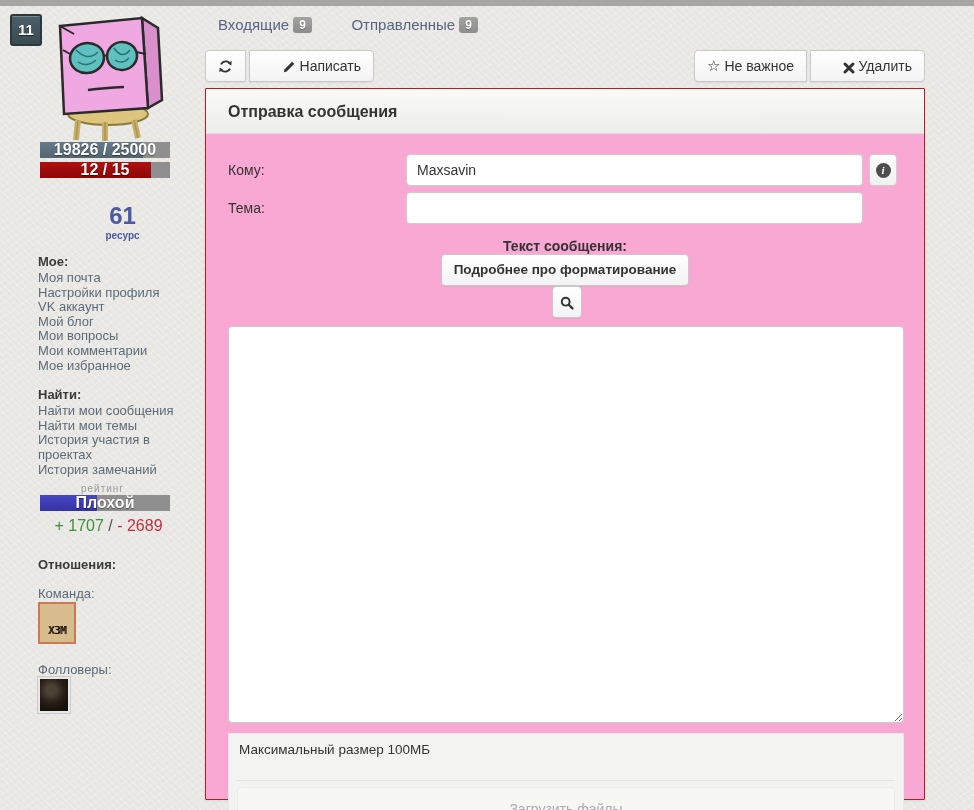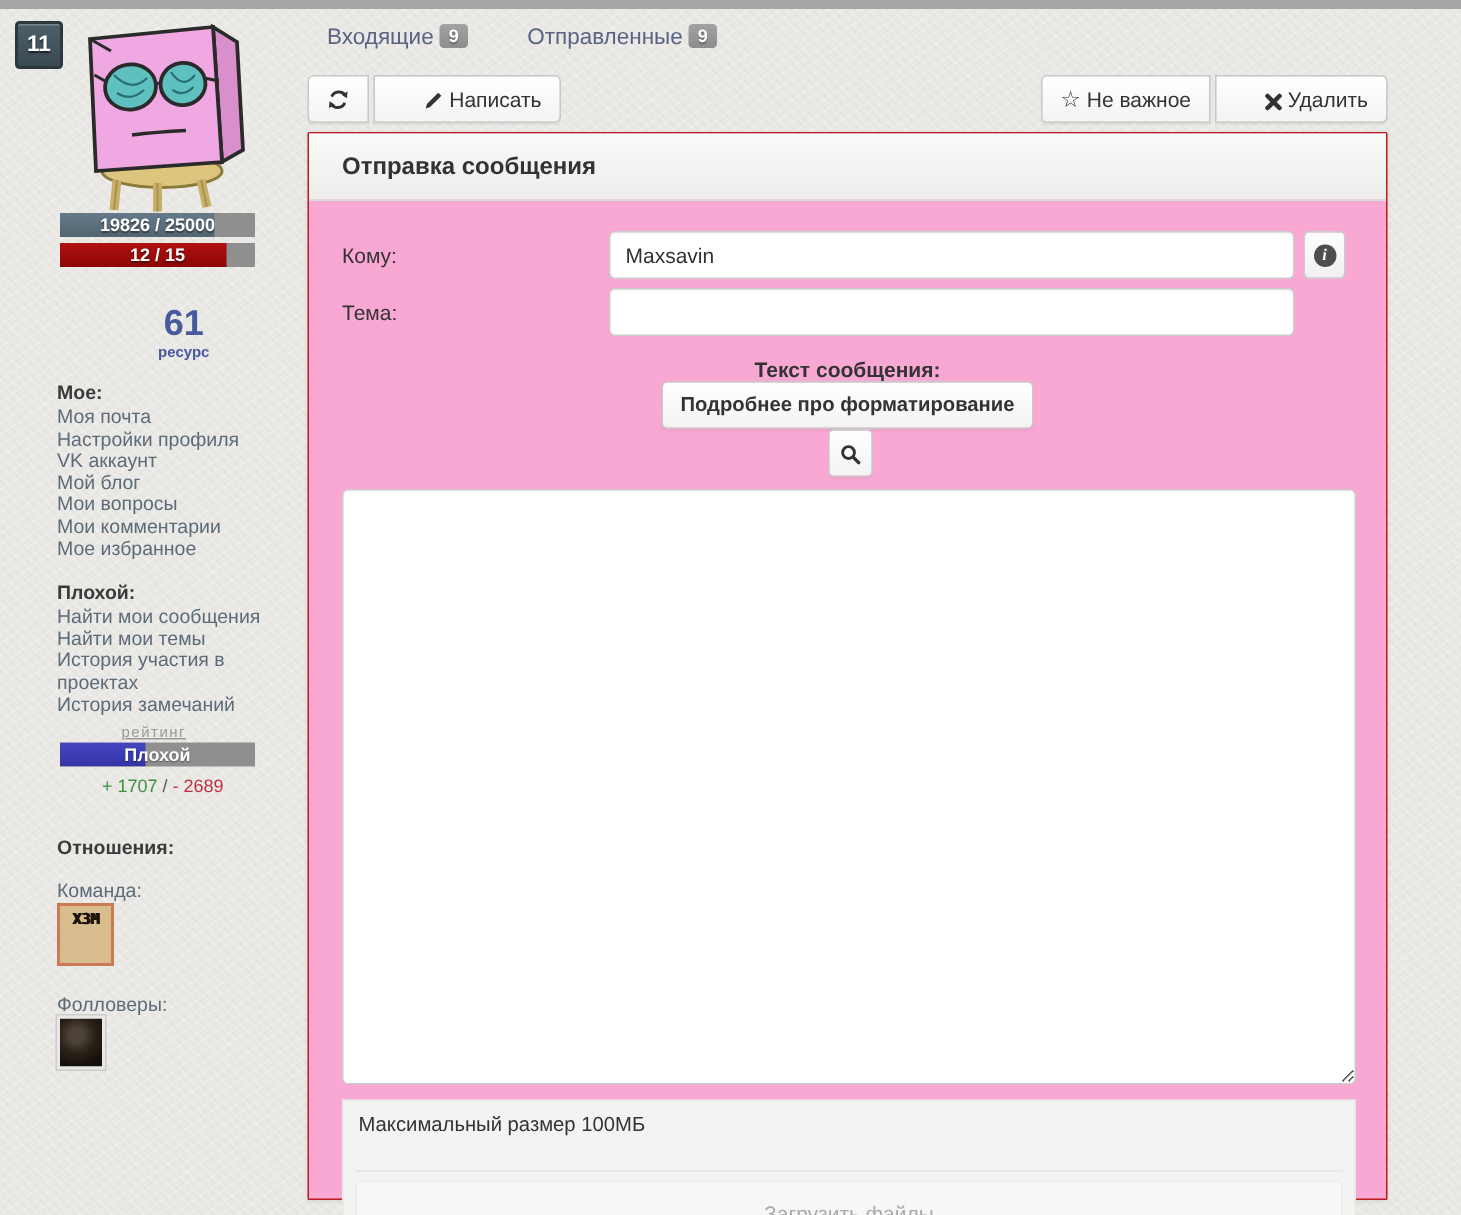--- a/index.html
+++ b/index.html
@@ -22,48 +22,48 @@
   .sidebar { position:absolute; left:0; top:6px; width:205px; height:804px; }
   .lvl-badge {
     position:absolute; left:10px; top:8px; width:32px; height:32px;
     background:linear-gradient(#4c5f68,#3a4a52); border:2px solid #2c383e; border-radius:3px;
     color:#fff; font-weight:bold; font-size:15px; text-align:center; line-height:28px;
     text-shadow:0 1px 1px rgba(0,0,0,.6); box-shadow:inset 0 1px 0 rgba(255,255,255,.25);
   }
   .avatar-wrap { position:absolute; left:30px; top:4px; width:150px; height:132px; }
   .bar {
     position:absolute; left:40px; width:130px; height:16px; background:#8f8f8f;
-    color:#fff; font-size:12px; font-weight:bold; text-align:center; line-height:16px;
+    color:#fff; font-size:16px; font-weight:bold; text-align:center; line-height:16px;
     text-shadow:0 1px 1px rgba(0,0,0,.45); overflow:hidden;
   }
   .bar .fill { position:absolute; left:0; top:0; bottom:0; }
   .bar span { position:relative; z-index:2; }
   .bar.exp { top:136px; } .bar.exp .fill { background:linear-gradient(#66798a,#53656f); }
   .bar.hp  { top:156px; } .bar.hp  .fill { background:linear-gradient(#b01010,#8d0606); }
   .resource-num { position:absolute; top:196px; left:0; width:245px; text-align:center;
     color:#4a5a9e; font-size:24px; font-weight:bold; }
   .resource-label { position:absolute; top:224px; left:0; width:245px; text-align:center;
     color:#4a5a9e; font-size:10px; font-weight:bold; }
   .menu { position:absolute; left:38px; top:248px; width:150px; }
   .menu h4 { font-size:13px; color:#3a3a3a; margin:14px 0 2px; }
   .menu h4:first-child { margin-top:0; }
   .menu a { display:block; color:#5d6b78; text-decoration:none; font-size:13px; line-height:14.6px; cursor:pointer; }
   .rating-label { position:absolute; top:477px; left:0; width:205px; text-align:center;
-    color:#9a9a98; font-size:10px; letter-spacing:1px;text-decoration:underline; }
+    color:#9a9a98; font-size:10px; letter-spacing:1px; }
   .bar.rating { top:489px; } .bar.rating .fill { background:linear-gradient(#4646c2,#3434a4); }
-  .rating-counts { position:absolute; top:511px; left:0; width:217px; text-align:center; font-size:12px; color:#555; }
+  .rating-counts { position:absolute; top:511px; left:0; width:217px; text-align:center; font-size:16px; color:#555; }
   .rating-counts .plus { color:#3f8f3f; }
   .rating-counts .minus { color:#c03040; }
   .relations-title { position:absolute; left:38px; top:551px; font-weight:bold; font-size:13px; color:#3a3a3a; }
   .team-label { position:absolute; left:38px; top:580px; color:#5d6b78; }
   .team-avatar {
     position:absolute; left:38px; top:596px; width:38px; height:42px;
     background:#d9bc8e; border:2px solid #cc7a55; cursor:pointer;
-    color:#1c120a; font-family:"DejaVu Sans Mono",monospace; font-weight:bold; font-size:10px;
-    letter-spacing:0; text-align:center; line-height:14px; padding-top:3px;
+    color:#1c120a; font-family:"DejaVu Sans Mono",monospace; font-weight:normal; font-size:10px;
+    letter-spacing:0; text-align:center; line-height:14px; padding-top:20px;
     text-shadow:1px 0 0 #1c120a;
   }
   .followers-label { position:absolute; left:38px; top:656px; color:#5d6b78; }
   .follower-avatar {
     position:absolute; left:38px; top:671px; width:32px; height:36px; cursor:pointer;
     border:2px solid #e8e8e8; outline:1px solid #ccc;
     background:radial-gradient(circle at 40% 35%, #4c4236 0 18%, #2a2118 45%, #15100a 80%);
   }
 
   
@@ -184,21 +184,21 @@
 
   <div class="menu">
     <h4>Мое:</h4>
     <a>Моя почта</a>
     <a>Настройки профиля</a>
     <a>VK аккаунт</a>
     <a>Мой блог</a>
     <a>Мои вопросы</a>
     <a>Мои комментарии</a>
     <a>Мое избранное</a>
-    <h4>Плохой:</h4>
+    <h4>Найти:</h4>
     <a>Найти мои сообщения</a>
     <a>Найти мои темы</a>
     <a>История участия в проектах</a>
     <a>История замечаний</a>
   </div>
 
   <div class="rating-label">рейтинг</div>
   <div class="bar rating">
     <div class="fill" style="width: 44%;"></div>
     <span>Плохой</span>

